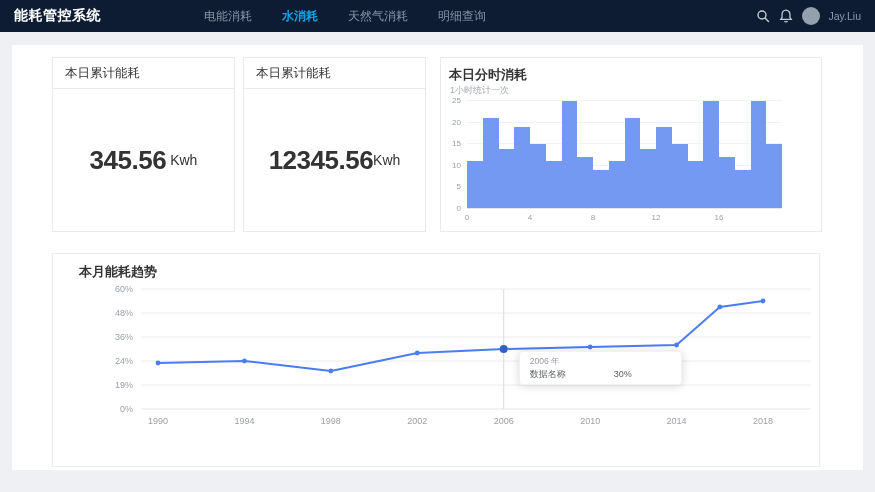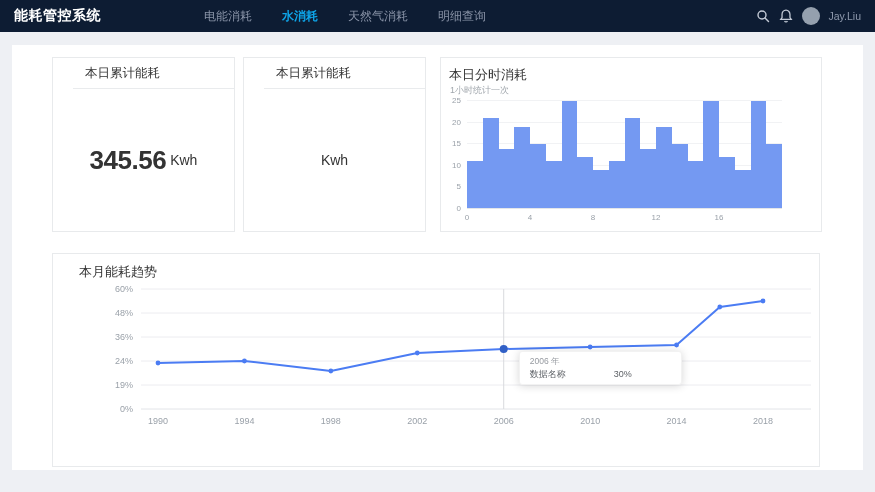--- a/index.html
+++ b/index.html
@@ -12,33 +12,33 @@
   .menu { display:flex; margin-left:88px; }
   .menu-item { color:#8a94a8; font-size:12px; line-height:32px; padding:0 15px; cursor:pointer; white-space:nowrap; }
   .menu-item.active { color:#0ea5e9; font-weight:bold; }
   .nav-right { margin-left:auto; display:flex; align-items:center; gap:9px; margin-right:14px; }
   .nav-icon { width:14px; height:14px; display:inline-flex; cursor:pointer; }
   .avatar { width:18px; height:18px; border-radius:50%; background:#95a0ae; cursor:pointer; }
   .user-name { color:#8e99ad; font-size:10.5px; cursor:pointer; }
 
   
   .panel { position:absolute; left:12px; top:45px; width:851px; height:425px; background:#ffffff; }
-  .card { position:absolute; background:#fff; border:1px solid #e8eaec;padding-left:20px; }
+  .card { position:absolute; background:#fff; border:1px solid #e8eaec; }
   .card-daily   { left:40px;  top:12px; width:183px; height:175px; }
   .card-monthly { left:231px; top:12px; width:183px; height:175px; }
   .card-bar     { left:428px; top:12px; width:382px; height:175px; }
   .trend-card   { left:40px;  top:208px; width:768px; height:214px; }
 
   .card-header { height:31px; line-height:31px; padding:0 12px; font-size:12.5px; color:#333; border-bottom:1px solid #e9ebed; }
   .card-body { position:absolute; left:0; right:0; top:31px; bottom:0; display:flex; align-items:center; justify-content:center; }
   .big-value { font-size:26px; font-weight:bold; color:#333; letter-spacing:-.5px; }
   .unit { font-size:14px; color:#333; margin-left:4px; }
   .card-monthly .unit { margin-left:0; }
 
-  .chart-title { position:absolute; left:8px; top:8px; font-size:13px; font-weight:normal; color:#333; }
+  .chart-title { position:absolute; left:8px; top:8px; font-size:13px; font-weight:bold; color:#333; }
   .trend-card .chart-title { left:26px; top:9px; }
   .chart-subtitle { position:absolute; left:9px; top:26px; font-size:9px; color:#a1a7ad; }
 
   
   .bar-plot { position:absolute; left:26px; top:43px; width:315px; height:108px; }
   .bar-plot::after { content:''; position:absolute; left:0; right:0; bottom:0; height:1px; background:#e4e6e9; }
   .hgrid { position:absolute; left:0; right:0; height:1px; background:#f1f2f4; }
   .bars { position:absolute; left:0; right:0; top:0; bottom:0; display:flex; align-items:flex-end; }
   .bar { flex:1 1 auto; }
   .bar-ylabel { position:absolute; right:100%; margin-right:6px; transform:translateY(50%); font-size:8px; color:#9aa1a9; line-height:1; }
@@ -90,20 +90,21 @@
     <div class="card-header">本日累计能耗</div>
     <div class="card-body">
       <span class="big-value">345.56</span>
       <span class="unit">Kwh</span>
     </div>
   </div>
 
   <div class="card card-monthly">
     <div class="card-header">本日累计能耗</div>
     <div class="card-body">
+      <span class="big-value">12345.56</span>
       <span class="unit">Kwh</span>
     </div>
   </div>
 
   <div class="card card-bar">
     <div class="chart-title">本日分时消耗</div>
     <div class="chart-subtitle">1小时统计一次</div>
     <div class="bar-plot">
         <div class="bar-ylabel" style="bottom: 0%;">0</div>
         <div class="hgrid" style="bottom: 20%;"></div>

